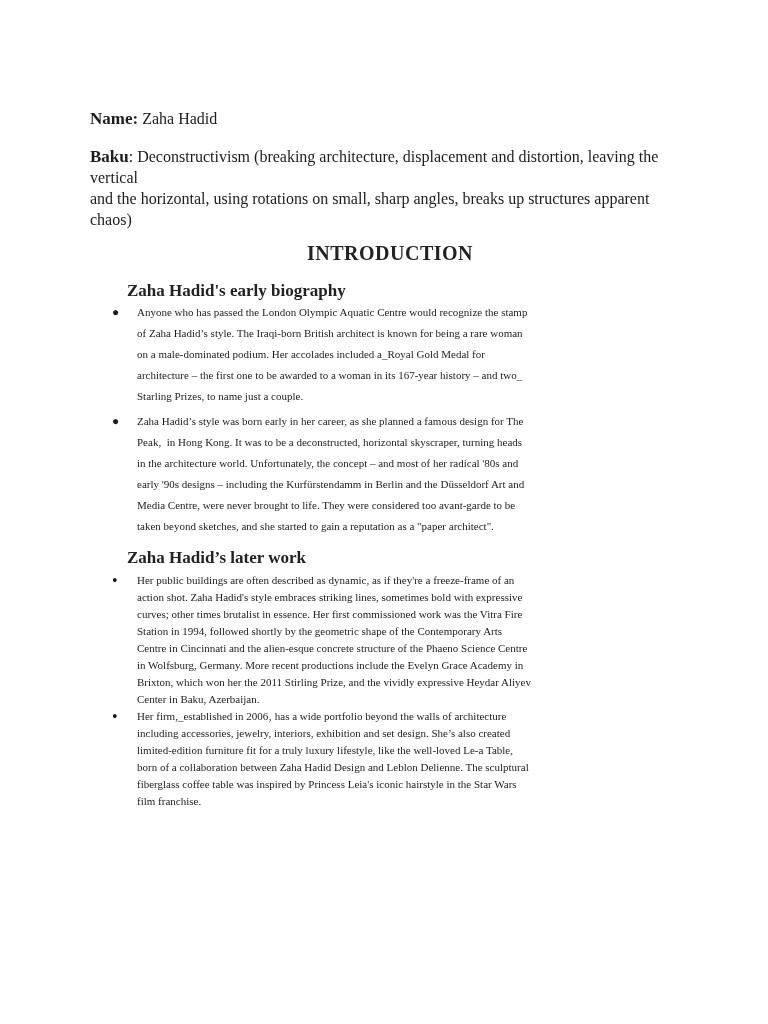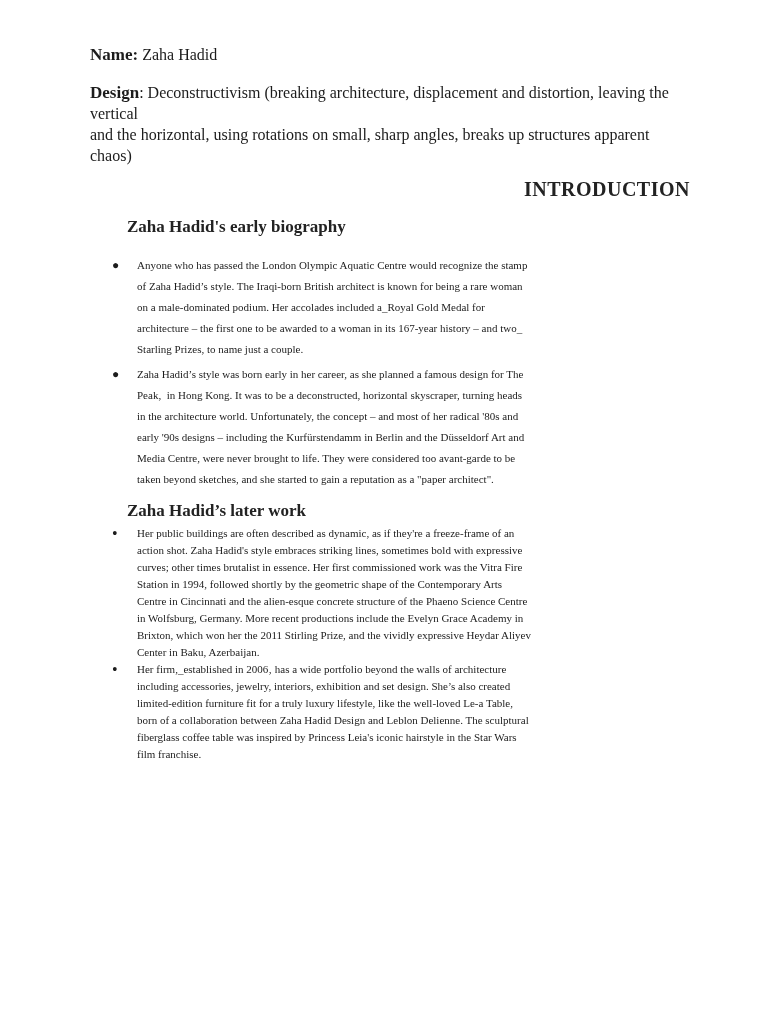--- a/index.html
+++ b/index.html
@@ -11,21 +11,21 @@
     width: 768px;
     height: 1024px;
     overflow: hidden;
     font-family: "Liberation Serif", "DejaVu Serif", serif;
     color: #1c1c1c;
   }
   .page {
     box-sizing: border-box;
     width: 768px;
     height: 1024px;
-    padding: 44px 78px 0 90px;
+    padding: 108px 78px 0 90px;
     background: #ffffff;
   }
   .meta {
     margin: 0 0 17px 0;
     font-size: 16px;
     line-height: 21px;
   }
   .meta .lbl {
     font-weight: bold;
     font-size: 17px;
@@ -34,33 +34,32 @@
     white-space: pre-wrap;
   }
   .style-par {
     margin-bottom: 13px;
   }
   .intro-heading {
     margin: 0 0 17px 0;
     font-size: 20px;
     line-height: 20px;
     font-weight: bold;
-    text-align: right;
+    text-align: center;
     letter-spacing: 0.5px;
     color: #222222;
   }
   .sec-heading {
     margin: 0 0 0 37px;
     font-size: 17px;
     line-height: 22px;
     font-weight: bold;
     color: #222222;
   }
   .sec-heading.first {
-    margin-bottom: 17px;
   }
   .sec-heading.second {
     margin-bottom: 3px;
   }
   .list {
     margin: 0 0 10px 22px;
   }
   .item {
     display: flex;
     align-items: flex-start;
@@ -81,21 +80,21 @@
   .list2 .item  { margin-bottom: 0; }
   .list2 .bullet { font-size: 16px; line-height: 18.5px; }
 </style>
 </head>
 <body>
 
 <div class="page">
 
   <p class="meta"><span class="lbl">Name:</span> <span>Zaha Hadid</span></p>
 
-  <p class="meta style-par"><span class="lbl">Design</span><span class="prewrap">: Deconstructivism (breaking architecture, displacement and distortion, leaving the vertical
+  <p class="meta style-par"><span class="lbl">Baku</span><span class="prewrap">: Deconstructivism (breaking architecture, displacement and distortion, leaving the vertical
 and the horizontal, using rotations on small, sharp angles, breaks up structures apparent chaos)</span></p>
 
   <h1 class="intro-heading">INTRODUCTION</h1>
 
   <h2 class="sec-heading first">Zaha Hadid's early biography</h2>
 
   <div class="list list1">
     <div class="item">
       <span class="bullet">●</span>
       <div class="text">Anyone who has passed the London Olympic Aquatic Centre would recognize the stamp

